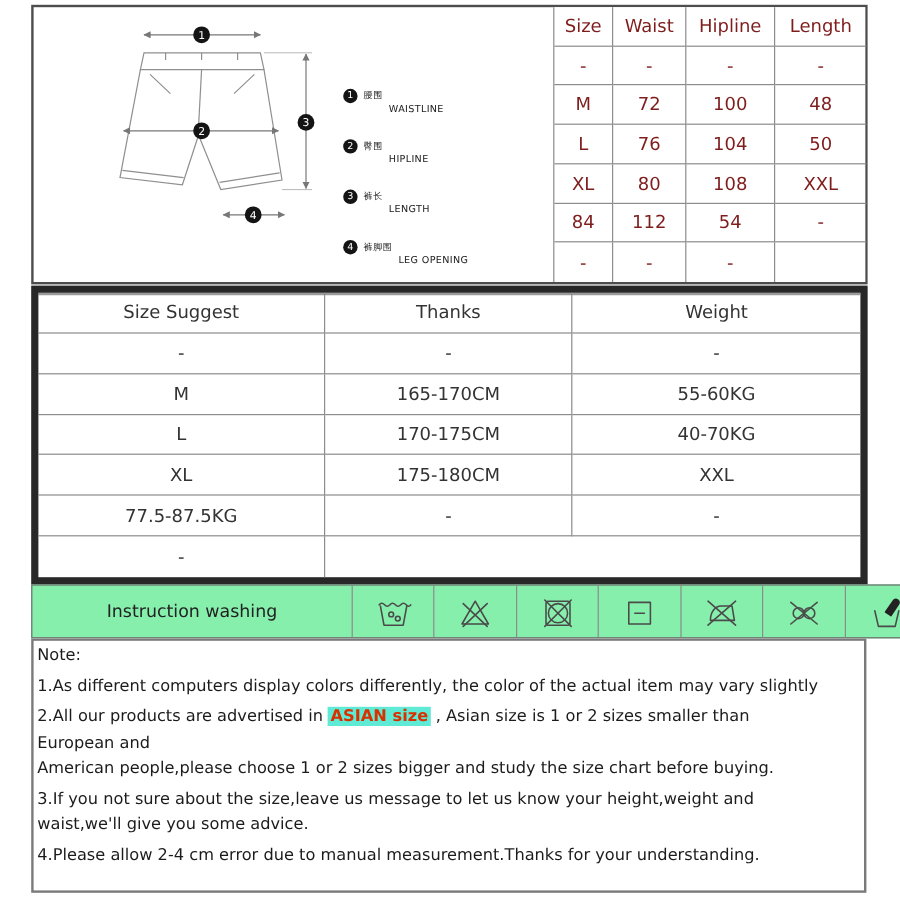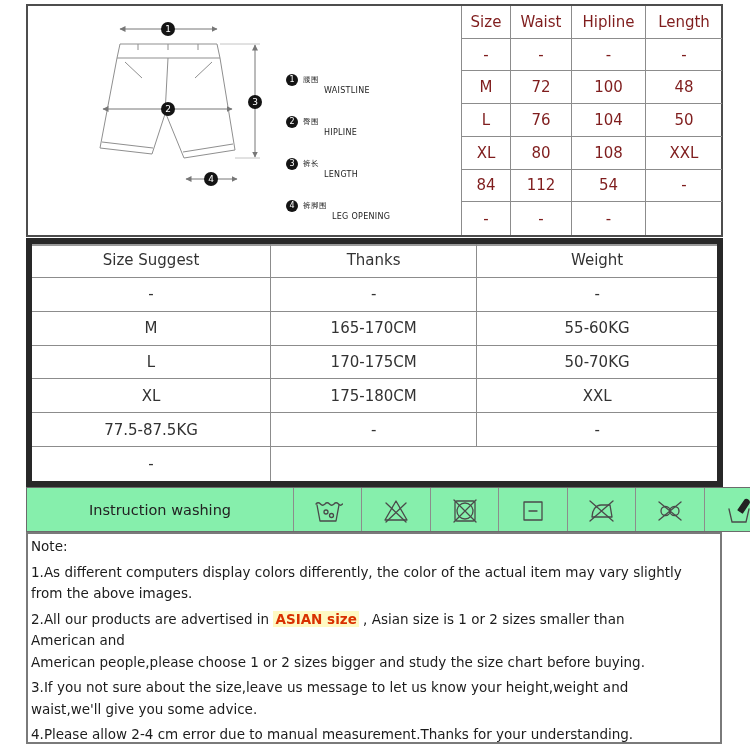--- a/index.html
+++ b/index.html
@@ -45,21 +45,21 @@
                    border-right:1px solid #8c8c8c;}
   .wash-row .wcell:last-child{border-right:none;}
   .wash-label{font-size:14.5px;color:#222;}
   .wicon{stroke:#4a4a4a;fill:none;stroke-width:1.3;stroke-linecap:round;stroke-linejoin:round;}
 
   
   .note-box{position:absolute;left:26px;top:532px;width:696px;height:212px;
             border:2px solid #7a7a7a;padding:2px 3px 0 3px;background:#fff;
             font-size:13.5px;line-height:21.5px;color:#1c1c1c;}
   .note-box p{margin:0 0 4px 0;}
-  .hl{background:#fef9c3;color:#D93000;font-weight:bold;padding:0 2px;}
+  .hl{background:#5eead4;color:#D93000;font-weight:bold;padding:0 2px;}
 
   
   .sline{stroke:#8f8f8f;stroke-width:1;fill:none;}
   .sarrow{stroke:#777;stroke-width:1;fill:none;}
   .leader{stroke:#b5b5b5;stroke-width:0.8;fill:none;}
   .mcirc{fill:#141414;}
   .mnum{fill:#fff;font-size:9px;text-anchor:middle;font-family:"DejaVu Sans",sans-serif;}
 </style>
 </head>
 <body>
@@ -181,21 +181,21 @@
     <div class="cell">-</div>
     <div class="cell">-</div>
     <div class="cell">-</div>
 
     <div class="cell">M</div>
     <div class="cell">165-170CM</div>
     <div class="cell">55-60KG</div>
 
     <div class="cell">L</div>
     <div class="cell">170-175CM</div>
-    <div class="cell">50-70KG</div>
+    <div class="cell">40-70KG</div>
 
     <div class="cell">XL</div>
     <div class="cell">175-180CM</div>
 
     <div class="cell">XXL</div>
     <div class="cell">77.5-87.5KG</div>
 
     <div class="cell">-</div>
     <div class="cell">-</div>
     <div class="cell">-</div>
@@ -248,22 +248,22 @@
       <svg class="wicon" width="30" height="32" viewBox="0 0 30 32">
         <path d="M5,15 L8,28 L22,28 L25,15"></path>
         <path d="M14,16 L20.5,6.5 a2.6,2.6 0 0 1 4.3,2.9 L18.5,19 Z" fill="#222" stroke="#222"></path>
       </svg>
     </div>
   </div>
 
   <div class="note-box">
     <p>Note:</p>
     <p><span>1.As different computers display colors differently, the color of the actual item may vary slightly</span><br>
-       <span>from the above images.</span></p>
+       </p>
     <p><span>2.All our products are advertised in </span><span class="hl">ASIAN size</span><span> , Asian size is 1 or 2 sizes smaller than</span><br>
-       <span>American and</span><br>
+       <span>European and</span><br>
        <span>American people,please choose 1 or 2 sizes bigger and study the size chart before buying.</span></p>
     <p><span>3.If you not sure about the size,leave us message to let us know your height,weight and</span><br>
        <span>waist,we'll give you some advice.</span></p>
     <p>4.Please allow 2-4 cm error due to manual measurement.Thanks for your understanding.</p>
   </div>
 
 </div>
 
 </body></html>

